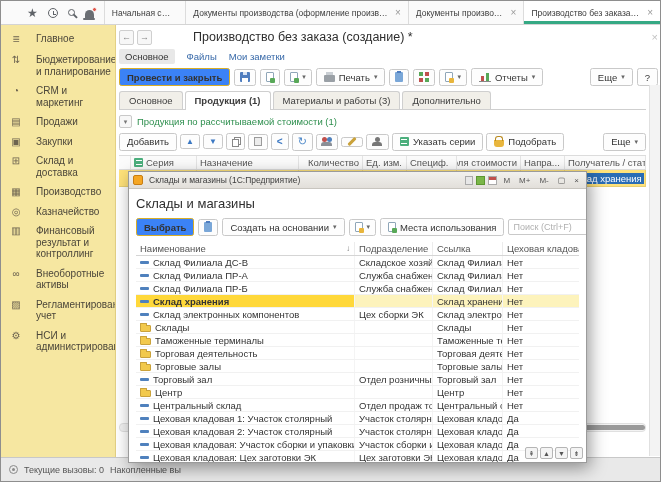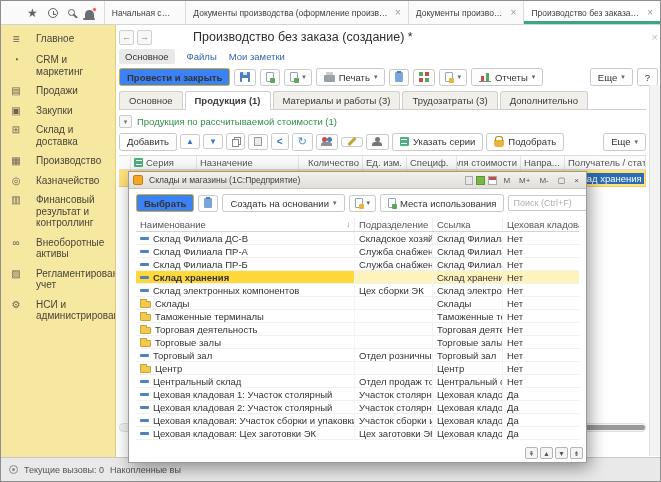--- a/index.html
+++ b/index.html
@@ -214,20 +214,24 @@
       </div>
   </div>
 
   <div id="sidebar">
 
       <div class="sb-item">
         <span class="sb-ic menu"></span>
         <span class="sb-label">Главное</span>
       </div>
 
+      <div class="sb-item">
+        <span class="sb-ic budget"></span>
+        <span class="sb-label">Бюджетирование и планирование</span>
+      </div>
 
       <div class="sb-item">
         <span class="sb-ic crm"></span>
         <span class="sb-label">CRM и маркетинг</span>
       </div>
 
       <div class="sb-item">
         <span class="sb-ic sales"></span>
         <span class="sb-label">Продажи</span>
       </div>
@@ -331,21 +335,20 @@
     </div>
 
     <div class="m-tabs">
 
         <span class="f-tab">Основное</span>
 
         <span class="f-tab active">Продукция (1)</span>
 
         <span class="f-tab">Материалы и работы (3)</span>
 
-        <span class="f-tab">Трудозатраты (3)</span>
 
         <span class="f-tab">Дополнительно</span>
       </div>
 
     <div class="m-section">
       <span class="sec-toggle">▾</span>
       <span class="sec-title">Продукция по рассчитываемой стоимости (1)</span>
     </div>
 
     <div class="m-ttoolbar">
@@ -441,20 +444,21 @@
         <span class="mi mi-greensq"></span>
         <span class="mi mi-cal"></span>
         <span class="w-btn">М</span>
         <span class="w-btn">М+</span>
         <span class="w-btn">М-</span>
         <span class="w-btn">▢</span>
         <span class="w-btn">×</span>
       </span>
     </div>
     <div class="w-body">
+      <div class="w-heading">Склады и магазины</div>
       <div class="w-toolbar">
         <span class="btn primary">Выбрать</span>
         <span class="btn icon-only">
             <span class="mi mi-clip"></span>
           </span>
         <span class="btn">
             <span>Создать на основании</span>
             <span class="caret">▾</span>
           </span>
         <span class="btn icon-only">

